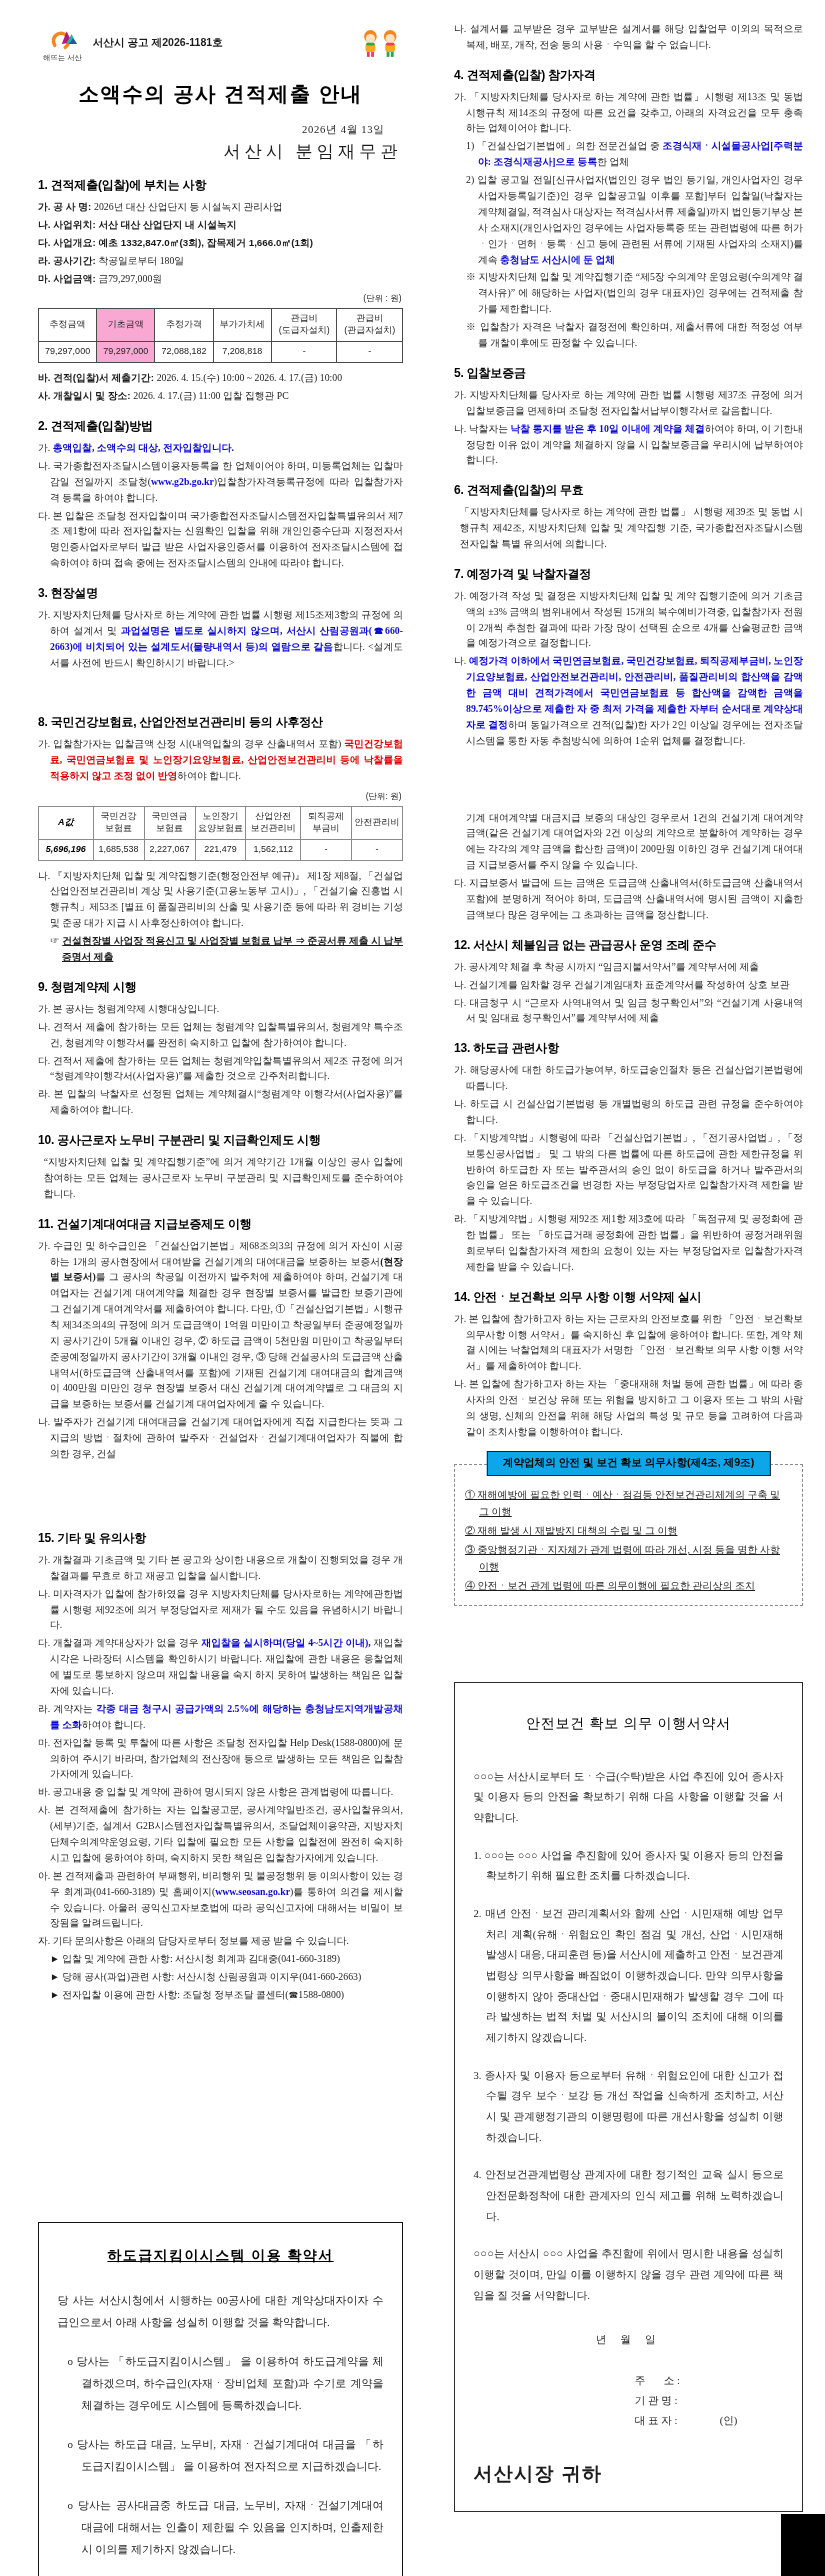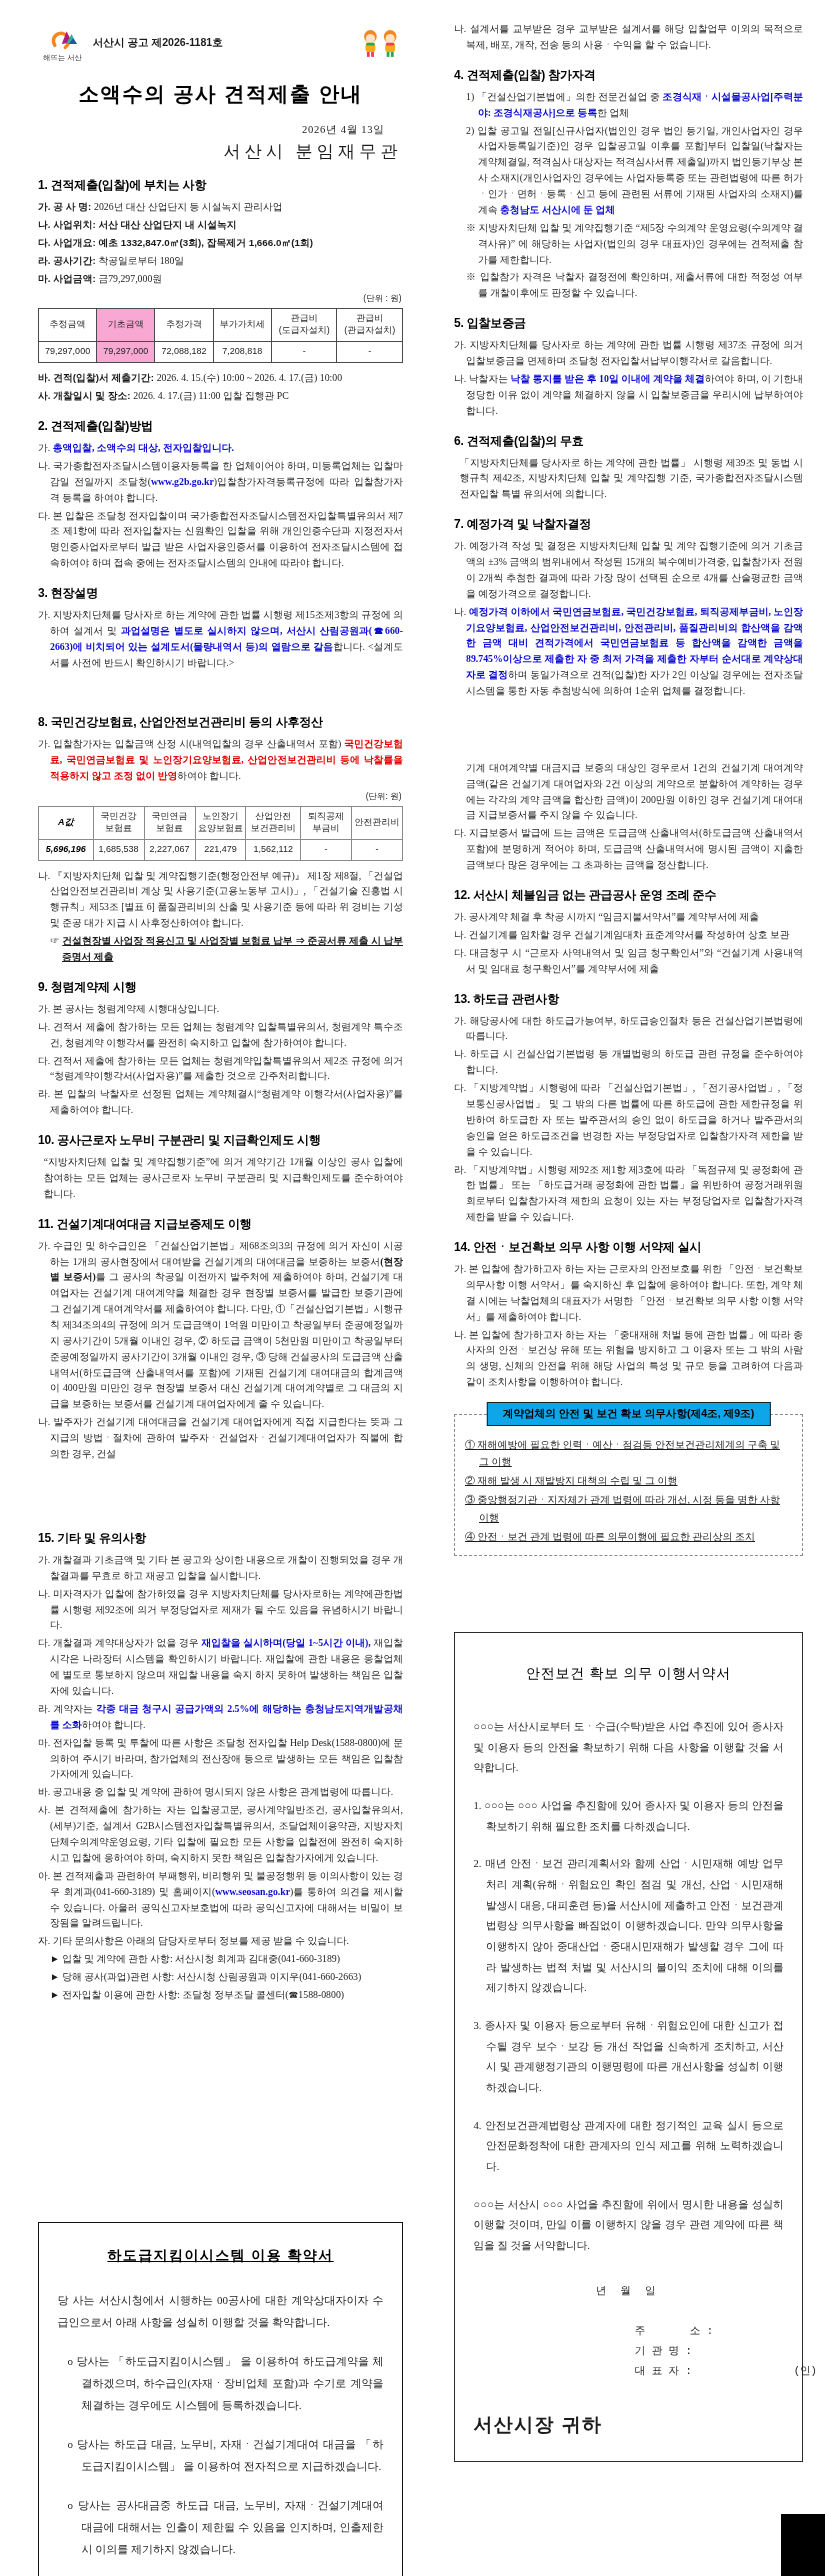--- a/index.html
+++ b/index.html
@@ -53,21 +53,21 @@
              font-weight:700;font-size:10.6px;white-space:nowrap;color:#000;}
   .dashedbox p{font-size:10px;line-height:1.75;margin:0 0 1.4px;padding-left:14px;text-indent:-14px;text-decoration:underline;}
 
   
   .pledge{border:1.4px solid #2b2b2b;padding:24px 18.4px 18.4px;font-size:10.6px;line-height:1.95;}
   .pledge h3{font-family:"Liberation Sans",sans-serif;font-size:14px;font-weight:400;
              text-align:center;letter-spacing:0.7px;margin:2.8px 0 30px;color:#000;}
   .pledge p{text-align:justify;margin:0 0 17px;}
   .pledge p.num{padding-left:12.7px;text-indent:-12.7px;}
   .pledge .dateline{text-align:center;letter-spacing:5.7px;margin:24px 0 20px;}
-  .pledge .fields{margin-left:52%;line-height:1.9;font-family:Liberation Mono, monospace;}
+  .pledge .fields{margin-left:52%;line-height:1.9;}
   .pledge .fields div{white-space:pre;}
   .pledge .addressee{font-family:"Liberation Sans",sans-serif;font-size:19px;font-weight:700;
                      margin:24px 0 0;letter-spacing:1.4px;}
 
   .pact{border:1.4px solid #111;padding:18.4px 18.4px 21px;font-size:11px;line-height:2.0;}
   .pact h3{font-family:"Liberation Sans",sans-serif;font-size:14px;font-weight:700;text-align:center;
            text-decoration:underline;letter-spacing:1.4px;margin:0 0 20px;color:#000;}
   .pact p{text-align:justify;margin:0 0 17px;}
   .pact p.bul{padding-left:24px;text-indent:-14px;}
 
@@ -205,21 +205,21 @@
     <h2 class="sec">10. 공사근로자 노무비 구분관리 및 지급확인제도 시행</h2>
     <p class="it noind">“지방자치단체 입찰 및 계약집행기준”에 의거 계약기간 1개월 이상인 공사 입찰에 참여하는 모든 업체는 공사근로자 노무비 구분관리 및 지급확인제도를 준수하여야 합니다.</p>
 
     <h2 class="sec">11. 건설기계대여대금 지급보증제도 이행</h2>
     <p class="it"><span>가. 수급인 및 하수급인은 「건설산업기본법」제68조의3의 규정에 의거 자신이 시공하는 1개의 공사현장에서 대여받을 건설기계의 대여대금을 보증하는 보증서</span><span class="seg-bold">(현장별 보증서)</span><span>를 그 공사의 착공일 이전까지 발주처에 제출하여야 하며, 건설기계 대여업자는 건설기계 대여계약을 체결한 경우 현장별 보증서를 발급한 보증기관에 그 건설기계 대여계약서를 제출하여야 합니다. 다만, ①「건설산업기본법」시행규칙 제34조의4의 규정에 의거 도급금액이 1억원 미만이고 착공일부터 준공예정일까지 공사기간이 5개월 이내인 경우, ② 하도급 금액이 5천만원 미만이고 착공일부터 준공예정일까지 공사기간이 3개월 이내인 경우, ③ 당해 건설공사의 도급금액 산출내역서(하도급금액 산출내역서를 포함)에 기재된 건설기계 대여대금의 합계금액이 400만원 미만인 경우 현장별 보증서 대신 건설기계 대여계약별로 그 대금의 지급을 보증하는 보증서를 건설기계 대여업자에게 줄 수 있습니다.</span></p>
     <p class="it">나. 발주자가 건설기계 대여대금을 건설기계 대여업자에게 직접 지급한다는 뜻과 그 지급의 방법ㆍ절차에 관하여 발주자ㆍ건설업자ㆍ건설기계대여업자가 직불에 합의한 경우, 건설</p>
 
     <h2 class="sec" style="margin-top:68px">15. 기타 및 유의사항</h2>
     <p class="it">가. 개찰결과 기초금액 및 기타 본 공고와 상이한 내용으로 개찰이 진행되었을 경우 개찰결과를 무효로 하고 재공고 입찰을 실시합니다.</p>
     <p class="it">나. 미자격자가 입찰에 참가하였을 경우 지방자치단체를 당사자로하는 계약에관한법률 시행령 제92조에 의거 부정당업자로 제재가 될 수도 있음을 유념하시기 바랍니다.</p>
-    <p class="it"><span>다. 개찰결과 계약대상자가 없을 경우 </span><span class="seg-blue">재입찰을 실시하며(당일 1~5시간 이내),</span><span> 재입찰 시각은 나라장터 시스템을 확인하시기 바랍니다. 재입찰에 관한 내용은 응찰업체에 별도로 통보하지 않으며 재입찰 내용을 숙지 하지 못하여 발생하는 책임은 입찰자에 있습니다.</span></p>
+    <p class="it"><span>다. 개찰결과 계약대상자가 없을 경우 </span><span class="seg-blue">재입찰을 실시하며(당일 4~5시간 이내),</span><span> 재입찰 시각은 나라장터 시스템을 확인하시기 바랍니다. 재입찰에 관한 내용은 응찰업체에 별도로 통보하지 않으며 재입찰 내용을 숙지 하지 못하여 발생하는 책임은 입찰자에 있습니다.</span></p>
     <p class="it"><span>라. 계약자는 </span><span class="seg-blue">각종 대금 청구시 공급가액의 2.5%에 해당하는 충청남도지역개발공채를 소화</span><span>하여야 합니다.</span></p>
     <p class="it">마. 전자입찰 등록 및 투찰에 따른 사항은 조달청 전자입찰 Help Desk(1588-0800)에 문의하여 주시기 바라며, 참가업체의 전산장애 등으로 발생하는 모든 책임은 입찰참가자에게 있습니다.</p>
     <p class="it">바. 공고내용 중 입찰 및 계약에 관하여 명시되지 않은 사항은 관계법령에 따릅니다.</p>
     <p class="it">사. 본 견적제출에 참가하는 자는 입찰공고문, 공사계약일반조건, 공사입찰유의서, (세부)기준, 설계서 G2B시스템전자입찰특별유의서, 조달업체이용약관, 지방자치단체수의계약운영요령, 기타 입찰에 필요한 모든 사항을 입찰전에 완전히 숙지하시고 입찰에 응하여야 하며, 숙지하지 못한 책임은 입찰참가자에게 있습니다.</p>
     <p class="it"><span>아. 본 견적제출과 관련하여 부패행위, 비리행위 및 불공정행위 등 이의사항이 있는 경우 회계과(041-660-3189) 및 홈페이지(</span><span class="seg-blue">www.seosan.go.kr</span><span>)를 통하여 의견을 제시할 수 있습니다. 아울러 공익신고자보호법에 따라 공익신고자에 대해서는 비밀이 보장됨을 알려드립니다.</span></p>
     <p class="it">자. 기타 문의사항은 아래의 담당자로부터 정보를 제공 받을 수 있습니다.</p>
     <p class="it it2">► 입찰 및 계약에 관한 사항: 서산시청 회계과 김대중(041-660-3189)</p>
     <p class="it it2">► 당해 공사(과업)관련 사항: 서산시청 산림공원과 이지우(041-660-2663)</p>
     <p class="it it2">► 전자입찰 이용에 관한 사항: 조달청 정부조달 콜센터(☎1588-0800)</p>
 
@@ -232,20 +232,21 @@
       <p class="bul">o  당사는 서산시청의 하도급대금, 노무비, 자재ㆍ건설기계대여대금의 직접지급 또는 적정지급 여부 확인에 적극 응하겠습니다.</p>
 
     </div>
   </div>
 
   <div class="col col-right">
 
     <p class="it" style="margin-top:21px">나. 설계서를 교부받은 경우 교부받은 설계서를 해당 입찰업무 이외의 목적으로 복제, 배포, 개작, 전송 등의 사용ㆍ수익을 할 수 없습니다.</p>
 
     <h2 class="sec">4. 견적제출(입찰) 참가자격</h2>
+    <p class="it">가. 「지방자치단체를 당사자로 하는 계약에 관한 법률」시행령 제13조 및 동법 시행규칙 제14조의 규정에 따른 요건을 갖추고, 아래의 자격요건을 모두 충족하는 업체이어야 합니다.</p>
     <p class="it it2"><span>1) 「건설산업기본법에」의한 전문건설업 중 </span><span class="seg-blue">조경식재ㆍ시설물공사업[주력분야: 조경식재공사]으로 등록</span><span>한 업체</span></p>
     <p class="it it2"><span>2) 입찰 공고일 전일[신규사업자(법인인 경우 법인 등기일, 개인사업자인 경우 사업자등록일기준)인 경우 입찰공고일 이후를 포함]부터 입찰일(낙찰자는 계약체결일, 적격심사 대상자는 적격심사서류 제출일)까지 법인등기부상 본사 소재지(개인사업자인 경우에는 사업자등록증 또는 관련법령에 따른 허가ㆍ인가ㆍ면허ㆍ등록ㆍ신고 등에 관련된 서류에 기재된 사업자의 소재지)를 계속 </span><span class="seg-blue">충청남도 서산시에 둔 업체</span></p>
     <p class="it it2">※ 지방자치단체 입찰 및 계약집행기준 “제5장 수의계약 운영요령(수의계약 결격사유)” 에 해당하는 사업자(법인의 경우 대표자)인 경우에는 견적제출 참가를 제한합니다.</p>
     <p class="it it2">※ 입찰참가 자격은 낙찰자 결정전에 확인하며, 제출서류에 대한 적정성 여부를 개찰이후에도 판정할 수 있습니다.</p>
 
     <h2 class="sec">5. 입찰보증금</h2>
     <p class="it">가. 지방자치단체를 당사자로 하는 계약에 관한 법률 시행령 제37조 규정에 의거 입찰보증금을 면제하며 조달청 전자입찰서납부이행각서로 갈음합니다.</p>
     <p class="it"><span>나. 낙찰자는 </span><span class="seg-blue">낙찰 통지를 받은 후 10일 이내에 계약을 체결</span><span>하여야 하며, 이 기한내 정당한 이유 없이 계약을 체결하지 않을 시 입찰보증금을 우리시에 납부하여야 합니다.</span></p>
 
     <h2 class="sec">6. 견적제출(입찰)의 무효</h2>

